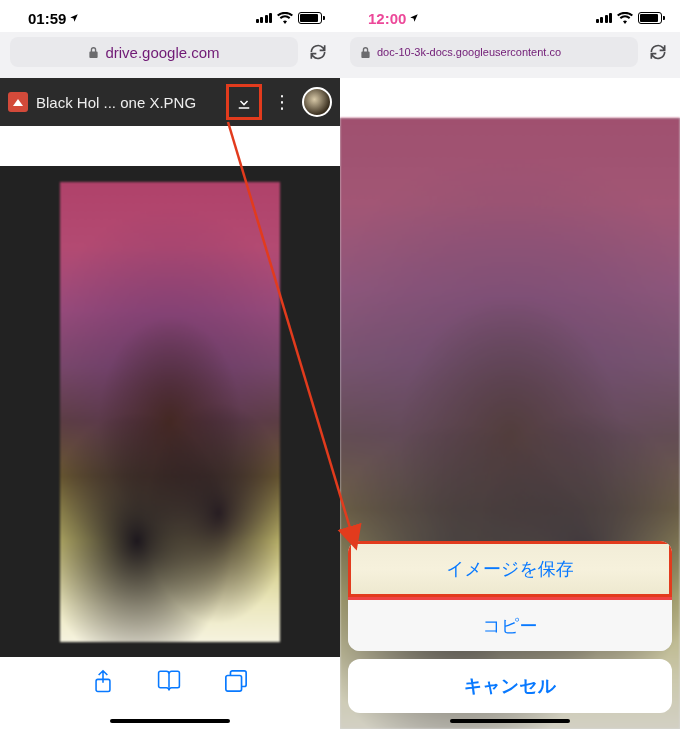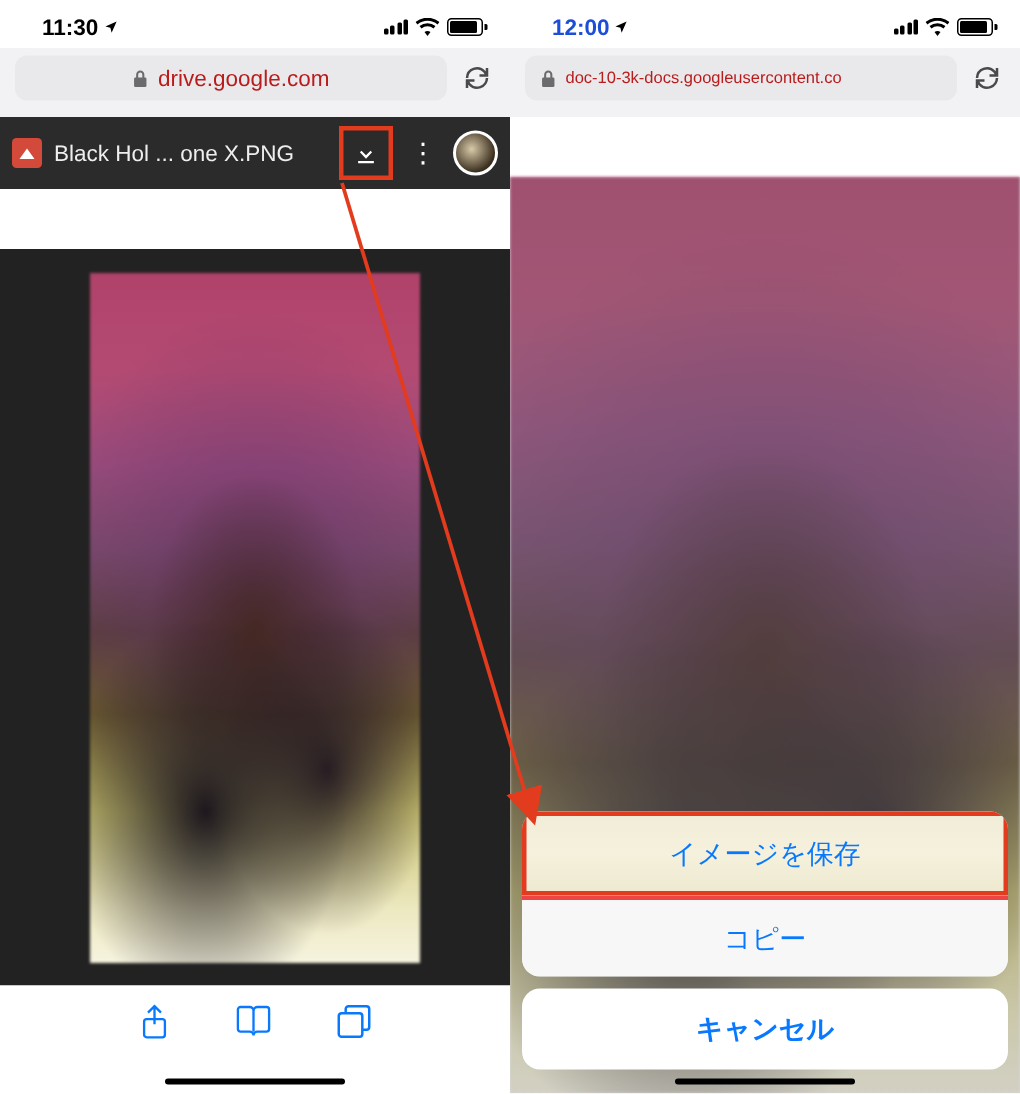--- a/index.html
+++ b/index.html
@@ -14,21 +14,21 @@
   .status .icons { display: flex; align-items: center; gap: 5px; }
   .signal { display: inline-flex; align-items: flex-end; gap: 1.5px; }
   .signal span { width: 3px; background: #000; border-radius: 1px; display: inline-block; }
   .signal span:nth-child(1){height:4px}.signal span:nth-child(2){height:6px}.signal span:nth-child(3){height:8px}.signal span:nth-child(4){height:10px}
   .battery { width: 24px; height: 12px; border: 1.5px solid #000; border-radius: 3px; position: relative; }
   .battery::after { content:''; position:absolute; right:-4px; top:3px; width:2px; height:4px; background:#000; border-radius:0 1px 1px 0; }
   .battery .fill { position:absolute; left:1px; top:1px; bottom:1px; width: 80%; background:#000; border-radius:1px; }
 
   
   .urlbar { height: 46px; background: #f2f2f4; display:flex; align-items:center; padding:0 10px 6px 10px; gap:8px; }
-  .urlfield { flex:1; height:30px; background:#e9e9ec; border-radius:8px; display:flex; align-items:center; justify-content:center; gap:6px; font-size:15px; color:#b91c1c; padding:0 10px; overflow:hidden; white-space:nowrap; }
+  .urlfield { flex:1; height:30px; background:#e9e9ec; border-radius:8px; display:flex; align-items:center; justify-content:center; gap:6px; font-size:15px; color:#701a75; padding:0 10px; overflow:hidden; white-space:nowrap; }
   .urlfield.long { justify-content:flex-start; font-size:11px; }
   .reload { width:24px; display:flex; align-items:center; justify-content:center; color:#555; }
 
   
   .drivebar { height: 48px; background:#2b2b2b; display:flex; align-items:center; padding:0 8px; gap:8px; color:#fff; position:relative; }
   .drv-icon { width:20px; height:20px; background:#d34a3a; border-radius:3px; display:flex; align-items:center; justify-content:center; }
   .drv-icon .tri { width:0;height:0;border-left:5px solid transparent;border-right:5px solid transparent;border-bottom:7px solid #fff; }
   .filename { font-size:15px; color:#eee; flex:1; min-width:0; overflow:hidden; white-space:nowrap; }
   .dlbox { width:36px; height:36px; border:3px solid #e23b1d; display:flex; align-items:center; justify-content:center; }
   .more { width:24px; display:flex; align-items:center; justify-content:center; color:#fff; font-size:18px; line-height:1; }
@@ -67,21 +67,21 @@
   svg { display:block; }
 </style>
 </head>
 <body>
 
 <div class="wrap">
 
   <div class="phone">
     <div class="status">
       <div class="time">
-        <span>11:30</span>
+        <span>01:59</span>
         <span class="loc">
           <svg width="10" height="10" viewBox="0 0 24 24" fill="#000">
               <path d="M3 11l18-8-8 18-2-8-8-2z"></path>
             </svg>
         </span>
       </div>
       <div class="icons">
         <span class="signal">
             <span></span>
             <span></span>
@@ -153,21 +153,21 @@
         <svg width="24" height="24" viewBox="0 0 26 26" fill="none" stroke="#0879ff" stroke-width="1.8">
             <rect x="2" y="7" width="17" height="17" rx="2"></rect>
             <path d="M7 7V4a2 2 0 012-2h13a2 2 0 012 2v13a2 2 0 01-2 2h-3"></path>
           </svg>
       </span>
       <div class="homebar"></div>
     </div>
   </div>
 
   <div class="phone">
-    <div class="status" style="color:#1d4ed8">
+    <div class="status" style="color:#ec4899">
       <div class="time">
         <span>12:00</span>
         <span class="loc">
           <svg width="10" height="10" viewBox="0 0 24 24" fill="#000">
               <path d="M3 11l18-8-8 18-2-8-8-2z"></path>
             </svg>
         </span>
       </div>
       <div class="icons">
         <span class="signal">

